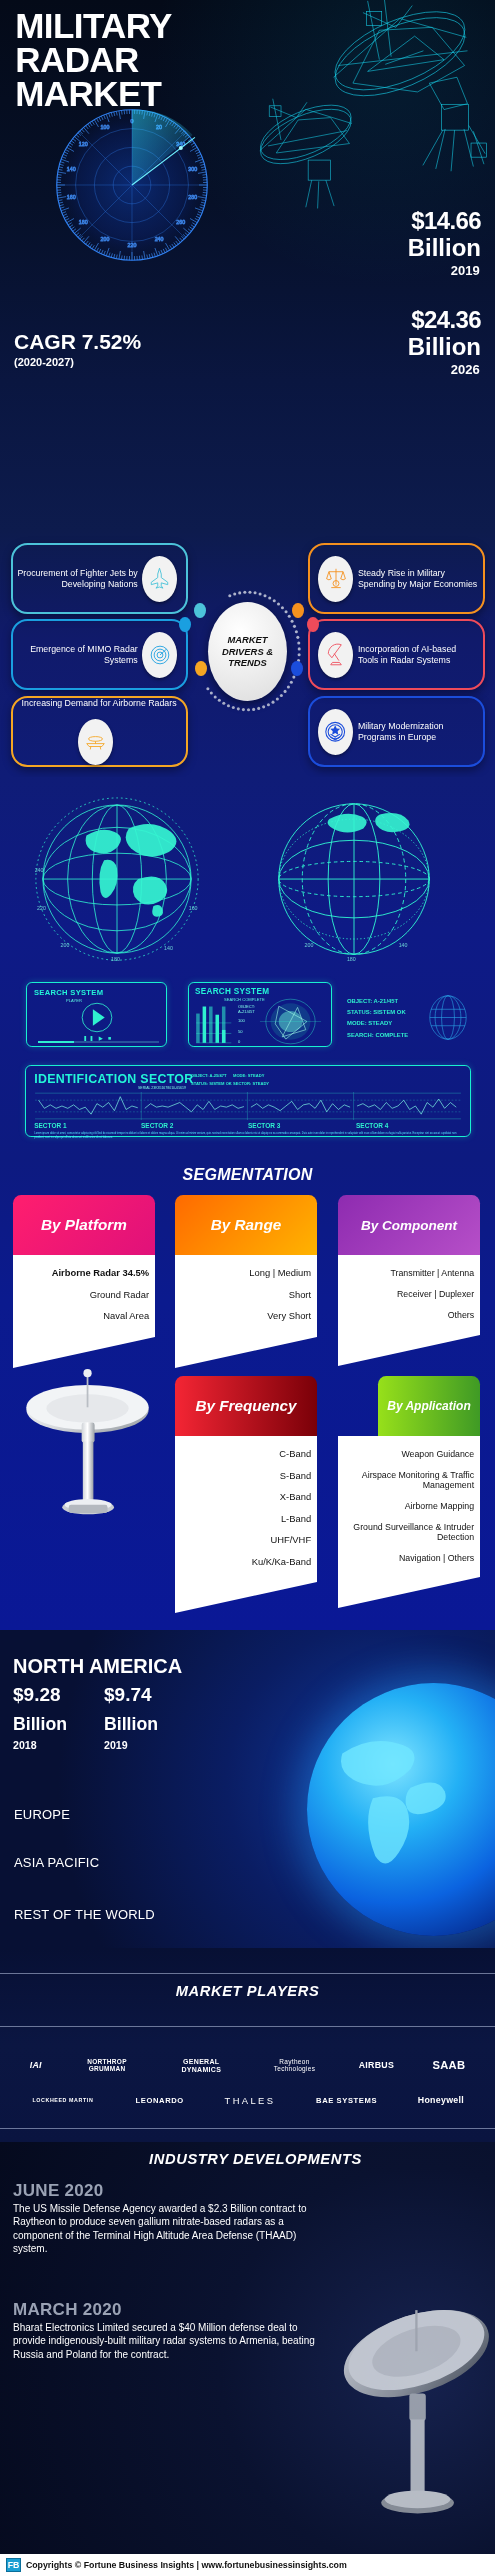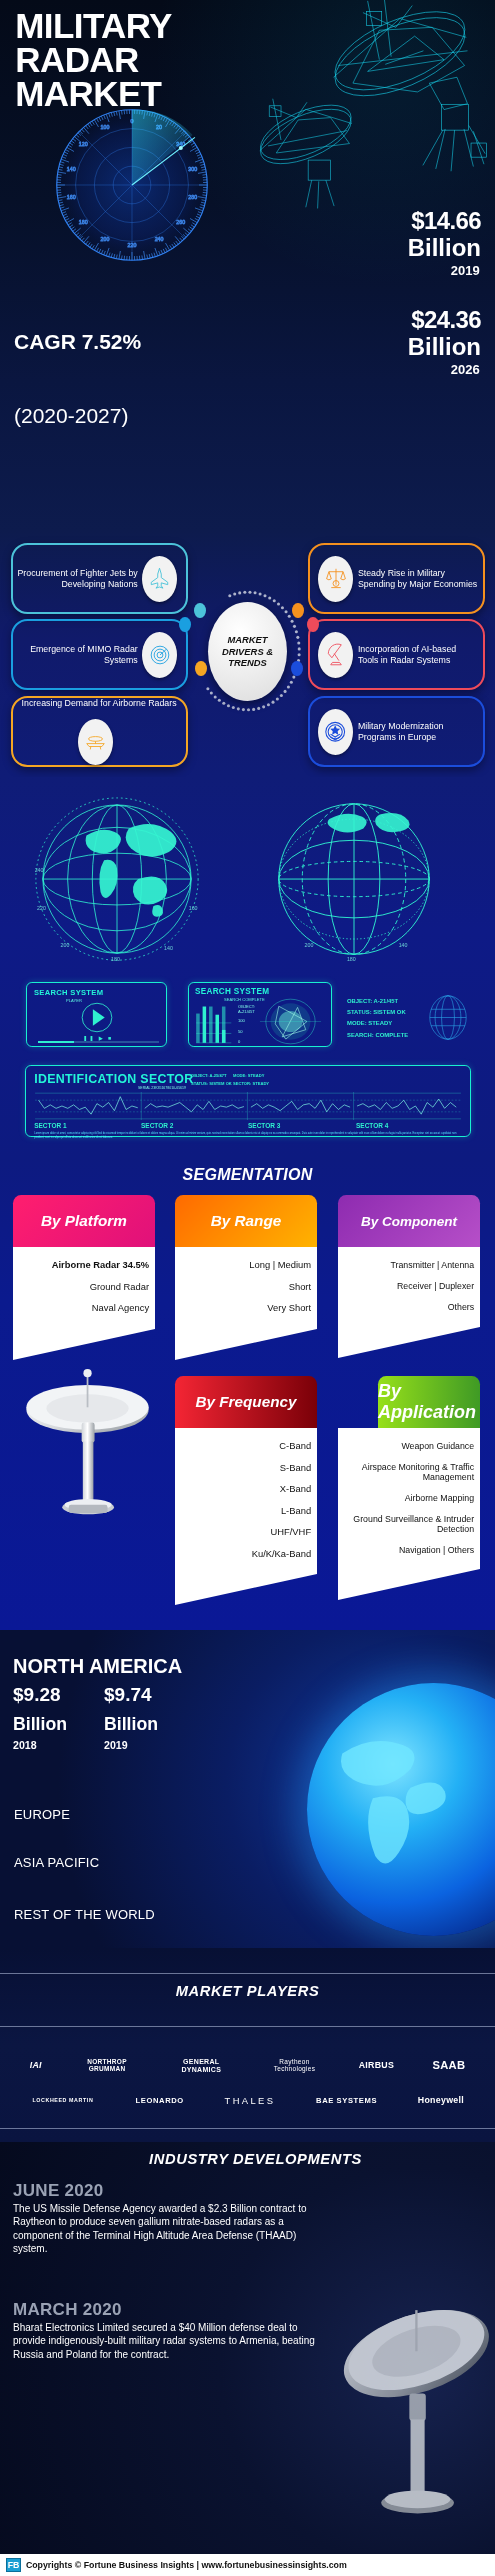--- a/index.html
+++ b/index.html
@@ -26,21 +26,21 @@
   }
   .dish { position:absolute; }
   .val-big { position:absolute; color:#fff; font-weight:bold; text-align:right; }
   .v1 { right:14px; top:207px; font-size:24px; letter-spacing:-0.6px; }
   .v1b { right:14px; top:234px; font-size:24px; }
   .v1y { right:15.3px; top:263px; font-size:13px; font-weight:bold; }
   .v2 { right:14px; top:306px; font-size:24px; letter-spacing:-0.6px; }
   .v2b { right:14px; top:333px; font-size:24px; }
   .v2y { right:15.3px; top:362px; font-size:13px; font-weight:bold; }
   .cagr { position:absolute; left:14px; top:330px; color:#fff; font-weight:bold; font-size:21px; }
-  .cagry { position:absolute; left:14px; top:356px; color:#fff; font-weight:normal; font-size:21px;margin-top:48px; }
+  .cagry { position:absolute; left:14px; top:356px; color:#fff; font-weight:bold; font-size:11px; }
 
   
   .dial { position:absolute; left:35px; top:88px; width:194px; height:194px; }
 
   
   #drivers {
     height:247px;
     background:linear-gradient(180deg,#0d1b4d 0%, #101a6b 45%, #0f1c77 100%);
   }
   .pill {
@@ -87,21 +87,21 @@
   #seg {
     height:471px;
     background:linear-gradient(180deg,#0d1a80 0%, #0b1a8e 30%, #0a1896 100%);
   }
   .seg-title {
     position:absolute; left:0; right:0; top:7px; text-align:center;
     color:#fff; font-weight:bold; font-style:italic; font-size:16px; letter-spacing:0.3px;
   }
   .card { position:absolute; width:142px; }
   .card .chead {
-    height:52px; border-radius:8.2px 8.2px 0 0; display:flex; align-items:center;
+    height:60px; border-radius:8.2px 8.2px 0 0; display:flex; align-items:center;
     justify-content:center; color:#fff; font-weight:bold; font-style:italic; font-size:15.3px;
   }
   .card .cbody {
     background:#fff; color:#111; padding:8.2px 5.9px 9.4px; text-align:right;
     font-size:9.4px; line-height:1.15;
   }
   .card .cbody div { padding:5.3px 0; }
   .card .cbody .bold { font-weight:bold; }
   .card .tail {
     width:0; height:0; border-left:142px solid #fff; border-bottom:31px solid transparent;
@@ -732,21 +732,21 @@
 </div>
 
 <div class="sec" id="seg">
   <div class="seg-title">SEGMENTATION</div>
 
   <div class="card" style="left:13px; top:36px;">
     <div class="chead" style="background:linear-gradient(135deg,#ff1e6e,#e0117a);">By Platform</div>
     <div class="cbody">
       <div class="bold">Airborne Radar 34.5%</div>
       <div>Ground Radar</div>
-      <div>Naval Agency</div>
+      <div>Naval Area</div>
     </div>
     <div class="tail"></div>
   </div>
 
   <div class="card" style="left:175px; top:36px;">
     <div class="chead" style="background:linear-gradient(135deg,#ff6a00,#ffb300);">By Range</div>
     <div class="cbody">
       <div>Long  |  Medium</div>
       <div>Short</div>
       <div>Very Short</div>
@@ -796,21 +796,21 @@
       <div>S-Band</div>
       <div>X-Band</div>
       <div>L-Band</div>
       <div>UHF/VHF</div>
       <div>Ku/K/Ka-Band</div>
     </div>
     <div class="tail"></div>
   </div>
 
   <div class="card" style="left:338px; top:217px;">
-    <div class="chead" style="background:linear-gradient(90deg,#97e01a,#3f9a25); font-size:18px;margin-left:40px;">By Application</div>
+    <div class="chead" style="background:linear-gradient(90deg,#97e01a,#3f9a25); font-size:12px;margin-left:40px;">By Application</div>
     <div class="cbody" style="font-size:8.8px;">
       <div>Weapon Guidance</div>
       <div>Airspace Monitoring &amp; Traffic Management</div>
       <div>Airborne Mapping</div>
       <div>Ground Surveillance &amp; Intruder Detection</div>
       <div>Navigation  |  Others</div>
     </div>
     <div class="tail"></div>
   </div>
 </div>

